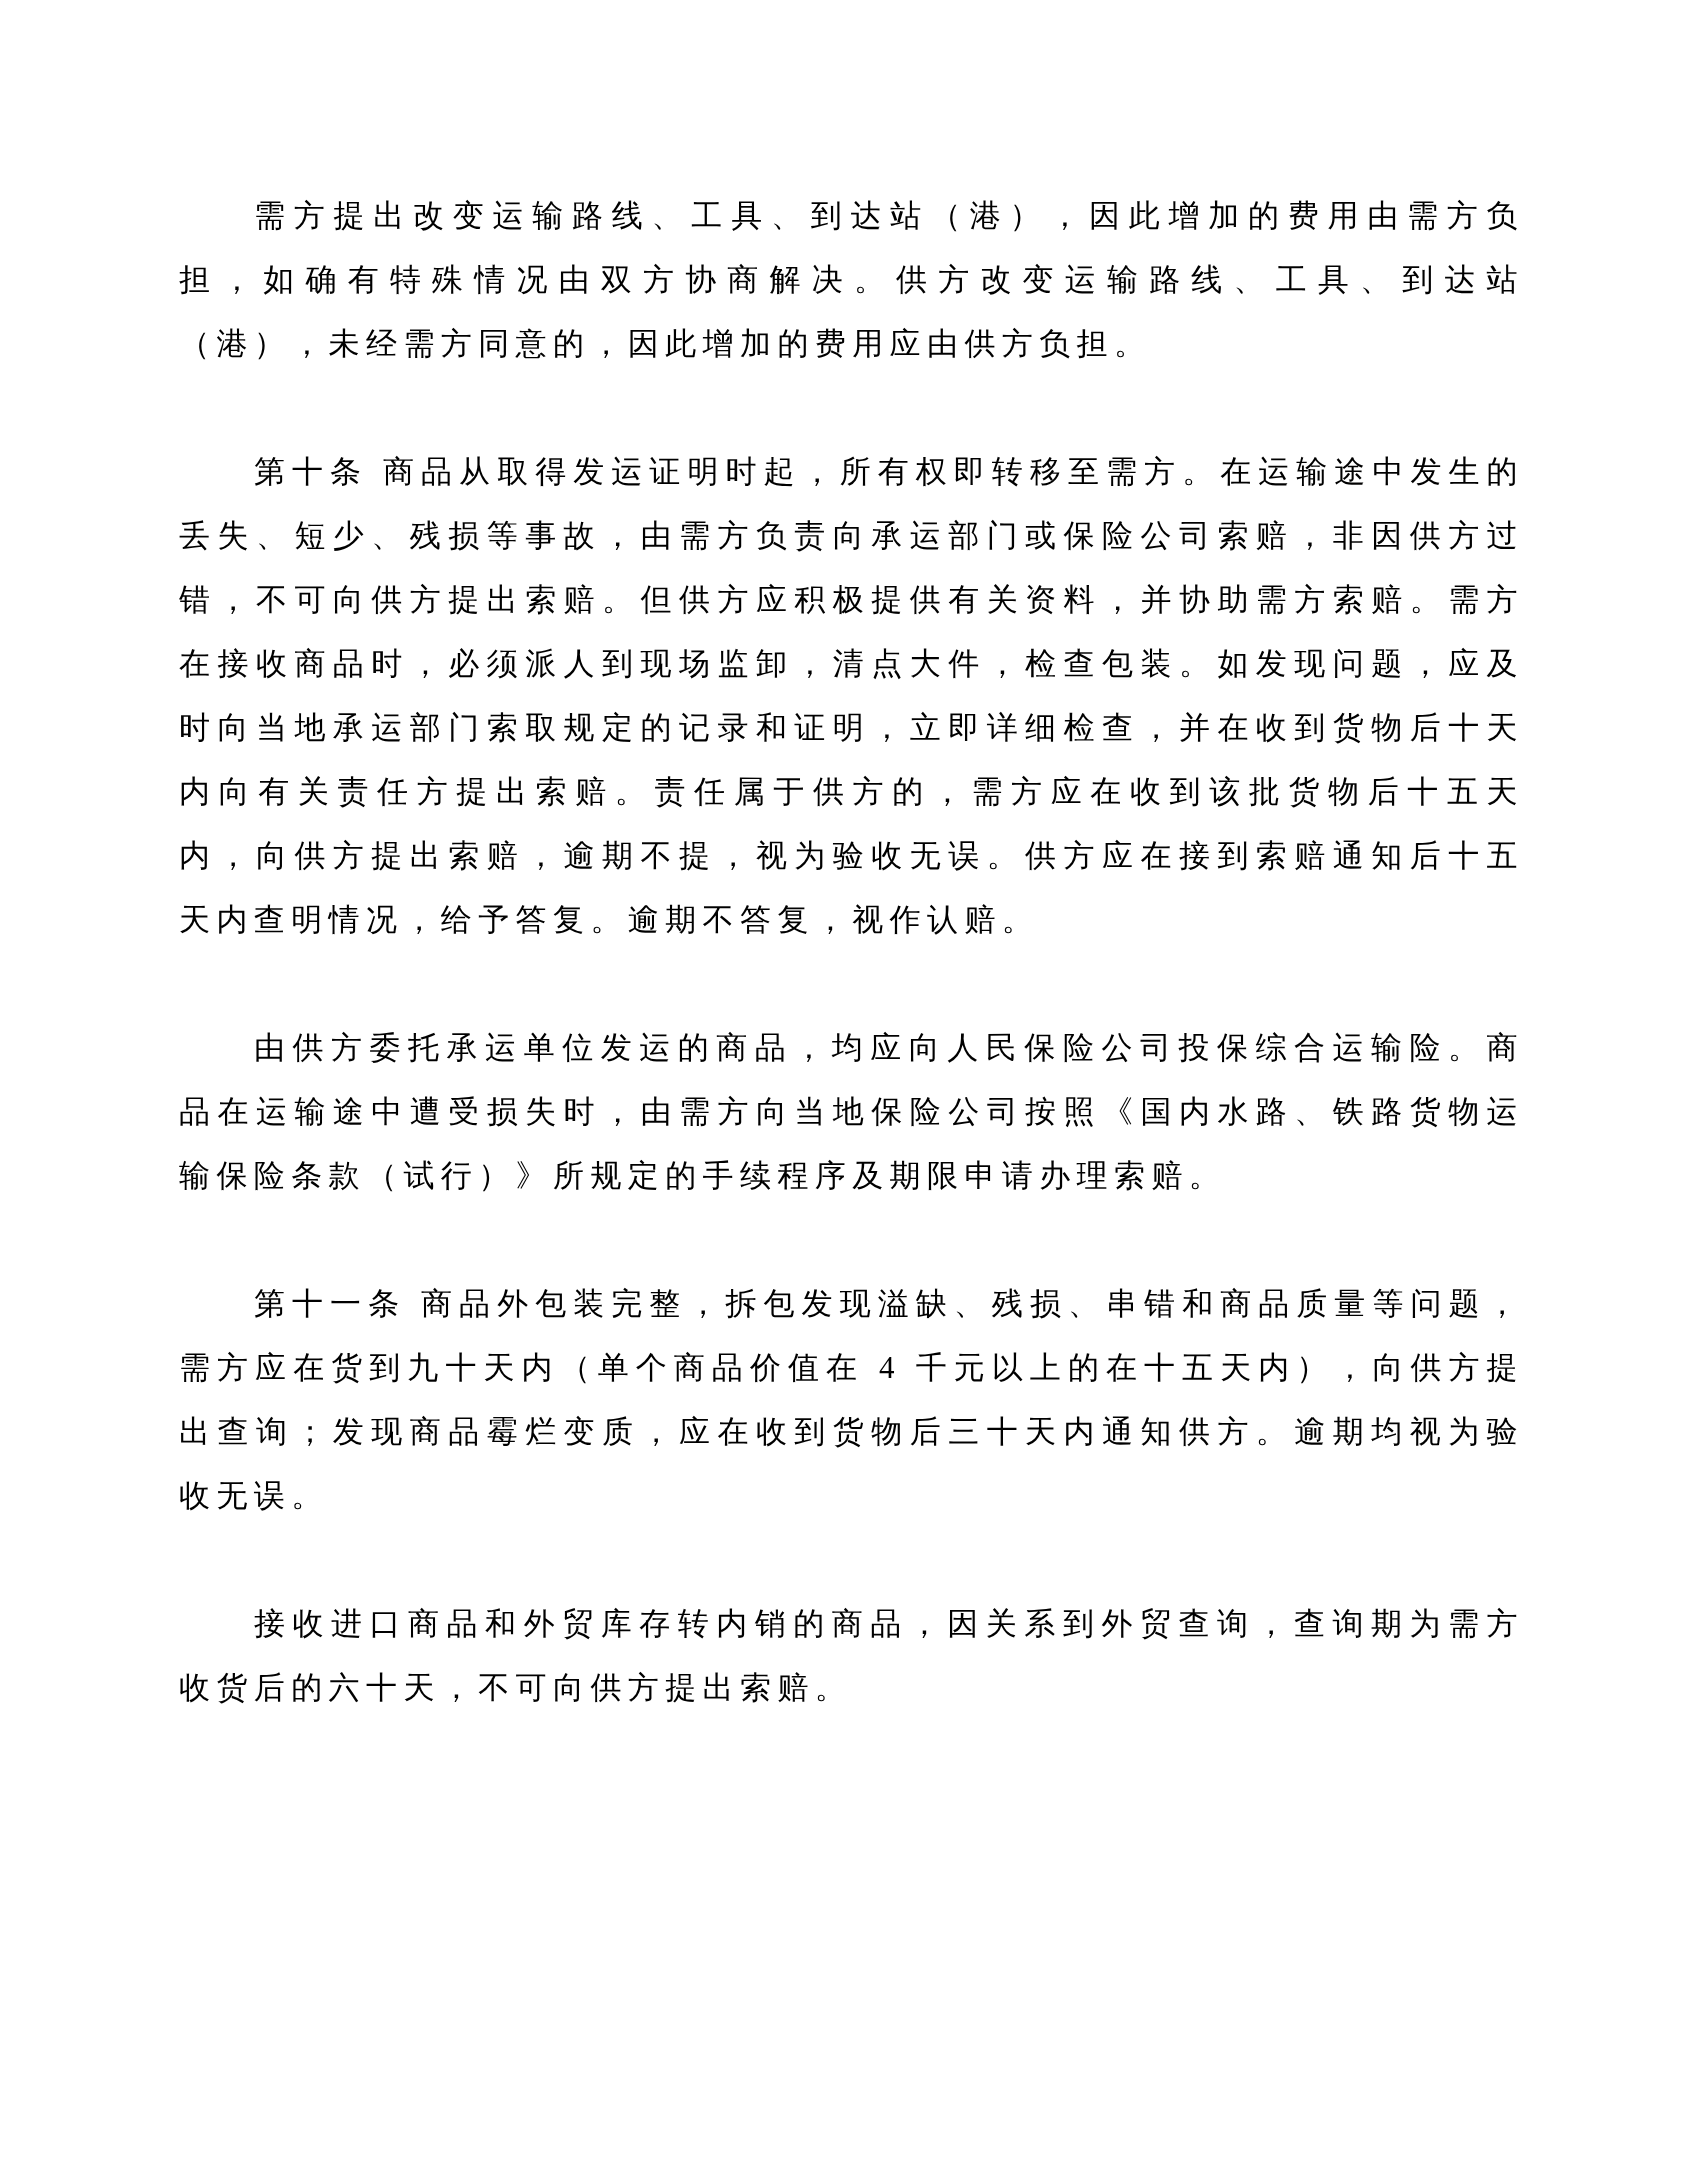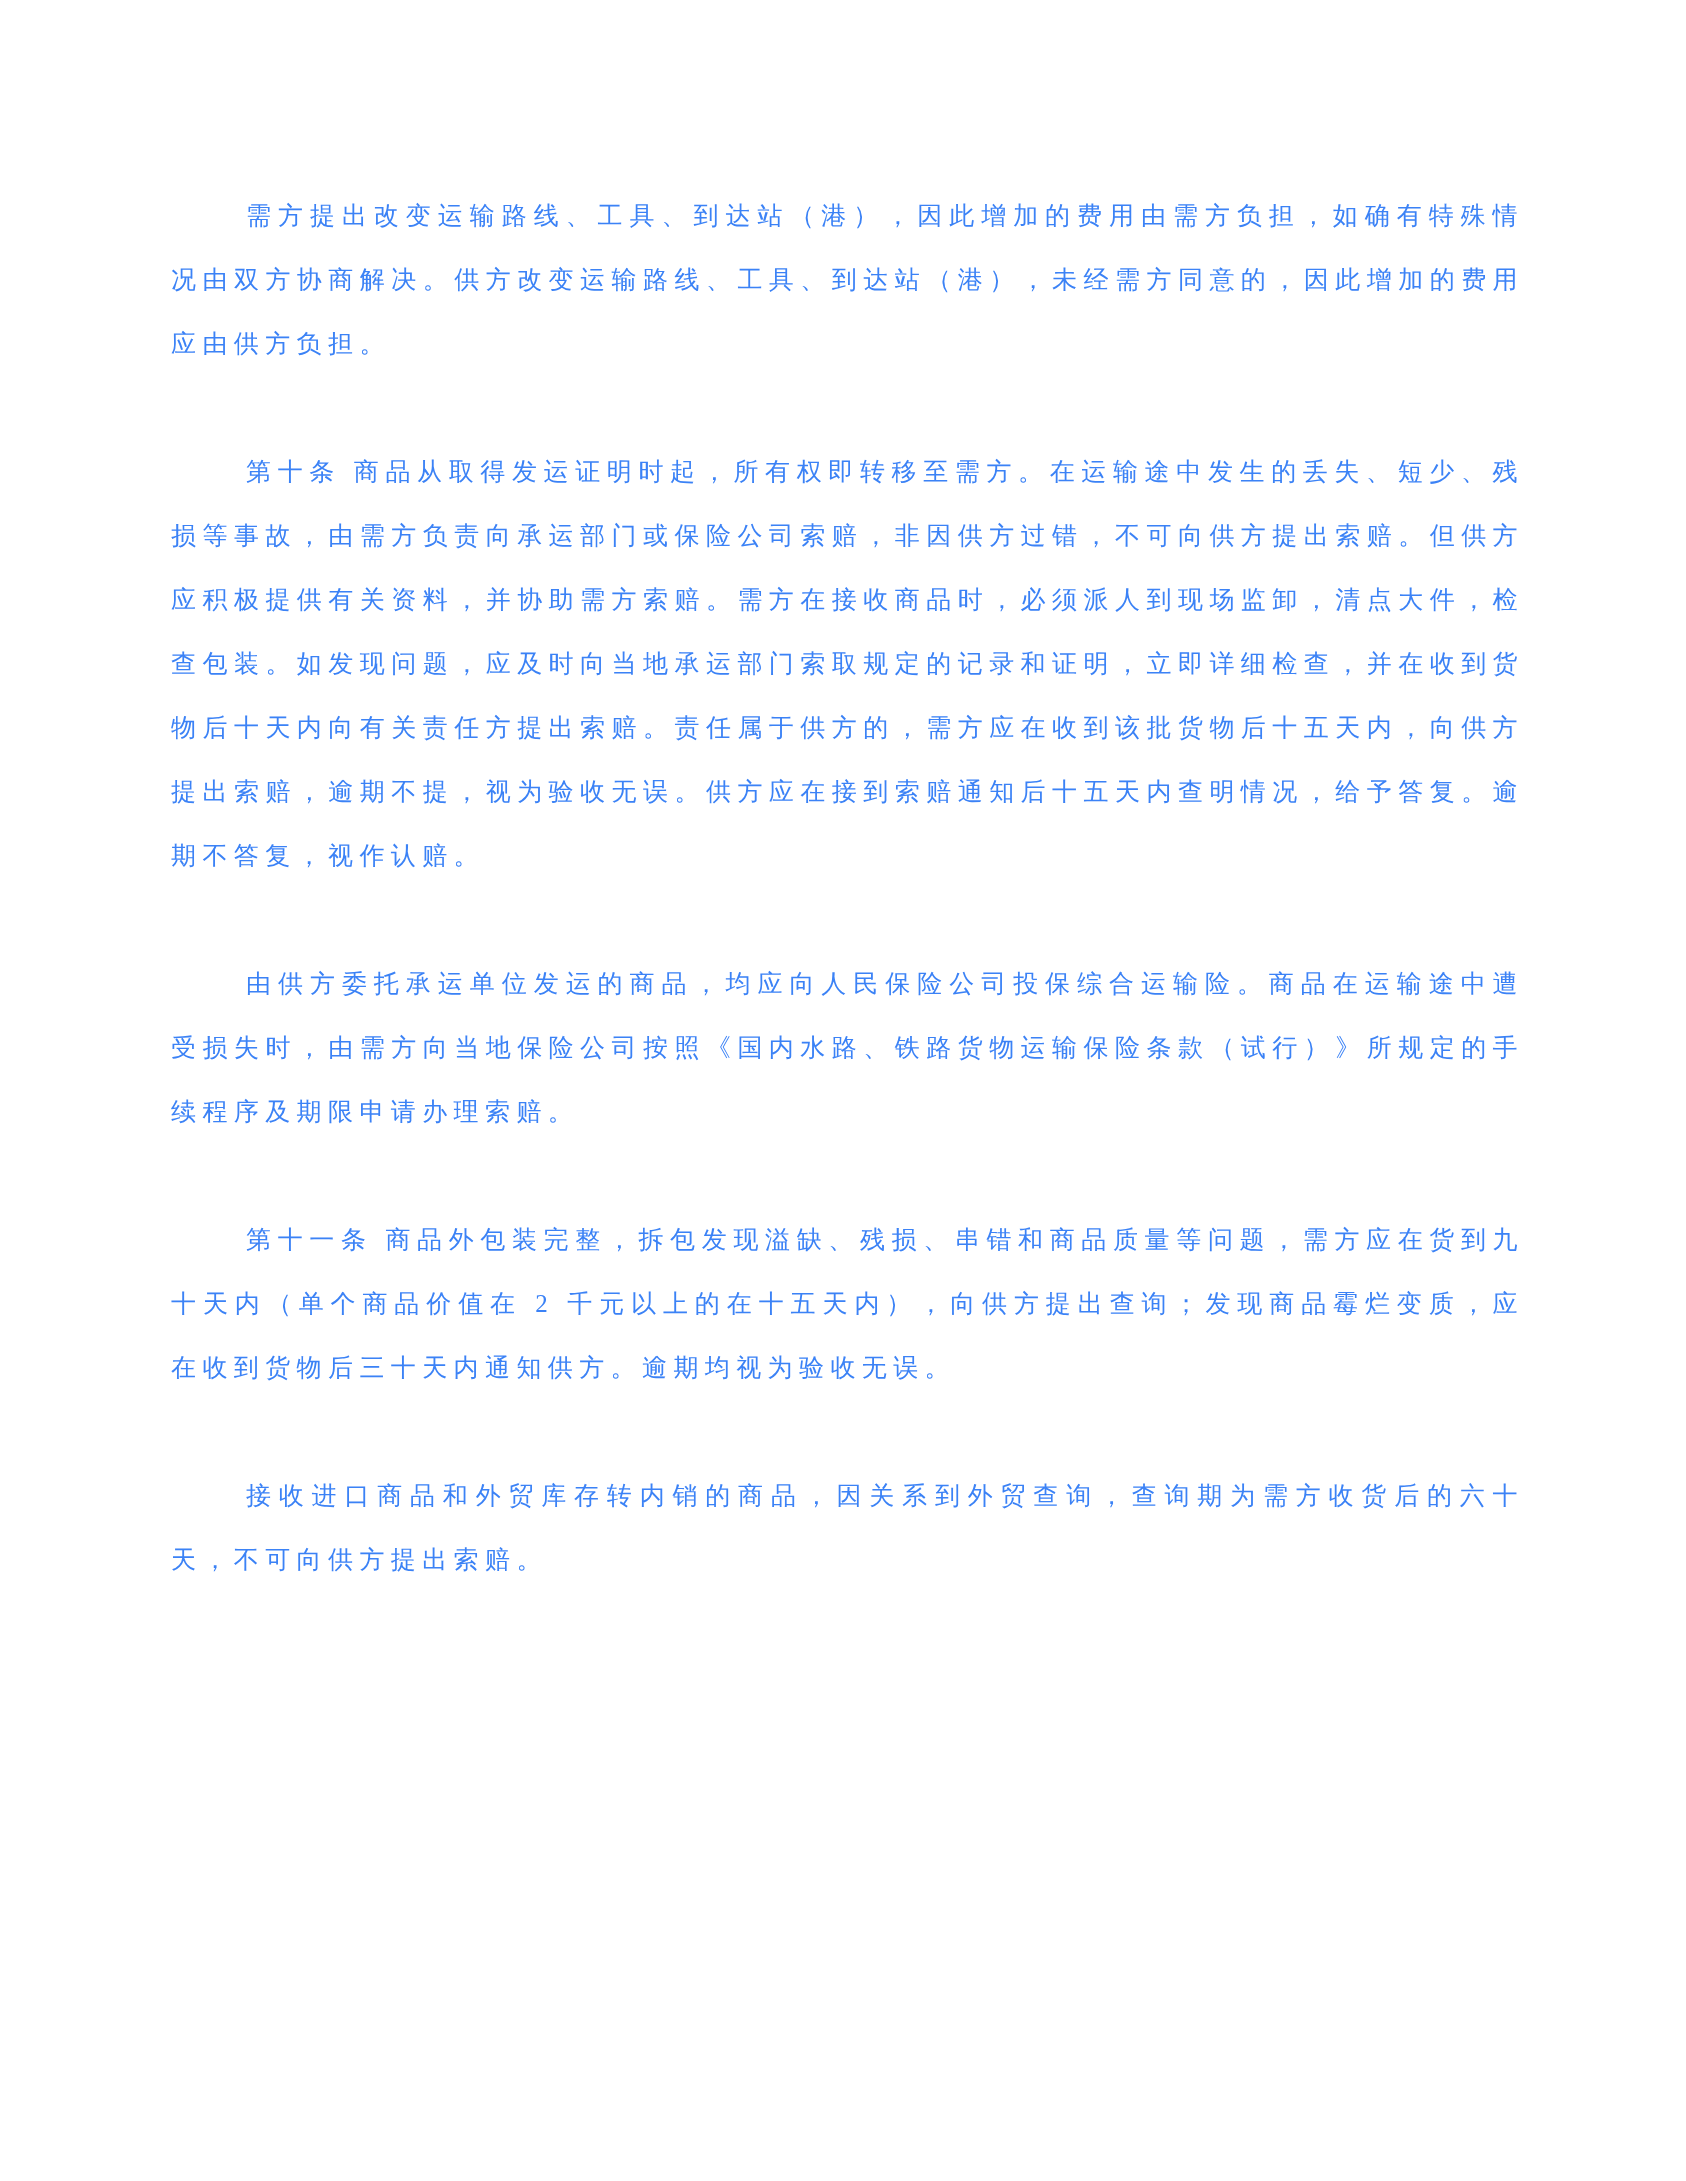--- a/index.html
+++ b/index.html
@@ -16,35 +16,35 @@
     font-family: "Liberation Serif", "DejaVu Serif", serif;
   }
   .content {
     position: absolute;
     left: 163px;
     top: 184px;
     width: 1361px;
     color: #000000;
   }
   .content p {
-    margin: 0 0 64px 8px;
-    font-size: 25px;
+    margin: 0 0 64px 16px;
+    font-size: 31px;
     line-height: 64px;
     letter-spacing: 6.4px;
     text-align: justify;
     text-indent: 75px;
-    color: #3b82f6;
+    color: #000000;
     word-break: break-all;
   }
 </style>
 </head>
 <body>
 
 <div class="page">
   <div class="content">
     <p>需方提出改变运输路线、工具、到达站（港），因此增加的费用由需方负担，如确有特殊情况由双方协商解决。供方改变运输路线、工具、到达站（港），未经需方同意的，因此增加的费用应由供方负担。</p>
     <p>第十条 商品从取得发运证明时起，所有权即转移至需方。在运输途中发生的丢失、短少、残损等事故，由需方负责向承运部门或保险公司索赔，非因供方过错，不可向供方提出索赔。但供方应积极提供有关资料，并协助需方索赔。需方在接收商品时，必须派人到现场监卸，清点大件，检查包装。如发现问题，应及时向当地承运部门索取规定的记录和证明，立即详细检查，并在收到货物后十天内向有关责任方提出索赔。责任属于供方的，需方应在收到该批货物后十五天内，向供方提出索赔，逾期不提，视为验收无误。供方应在接到索赔通知后十五天内查明情况，给予答复。逾期不答复，视作认赔。</p>
     <p>由供方委托承运单位发运的商品，均应向人民保险公司投保综合运输险。商品在运输途中遭受损失时，由需方向当地保险公司按照《国内水路、铁路货物运输保险条款（试行）》所规定的手续程序及期限申请办理索赔。</p>
-    <p>第十一条 商品外包装完整，拆包发现溢缺、残损、串错和商品质量等问题，需方应在货到九十天内（单个商品价值在 2 千元以上的在十五天内），向供方提出查询；发现商品霉烂变质，应在收到货物后三十天内通知供方。逾期均视为验收无误。</p>
+    <p>第十一条 商品外包装完整，拆包发现溢缺、残损、串错和商品质量等问题，需方应在货到九十天内（单个商品价值在 4 千元以上的在十五天内），向供方提出查询；发现商品霉烂变质，应在收到货物后三十天内通知供方。逾期均视为验收无误。</p>
     <p>接收进口商品和外贸库存转内销的商品，因关系到外贸查询，查询期为需方收货后的六十天，不可向供方提出索赔。</p>
   </div>
 </div>
 
 
 </body></html>

